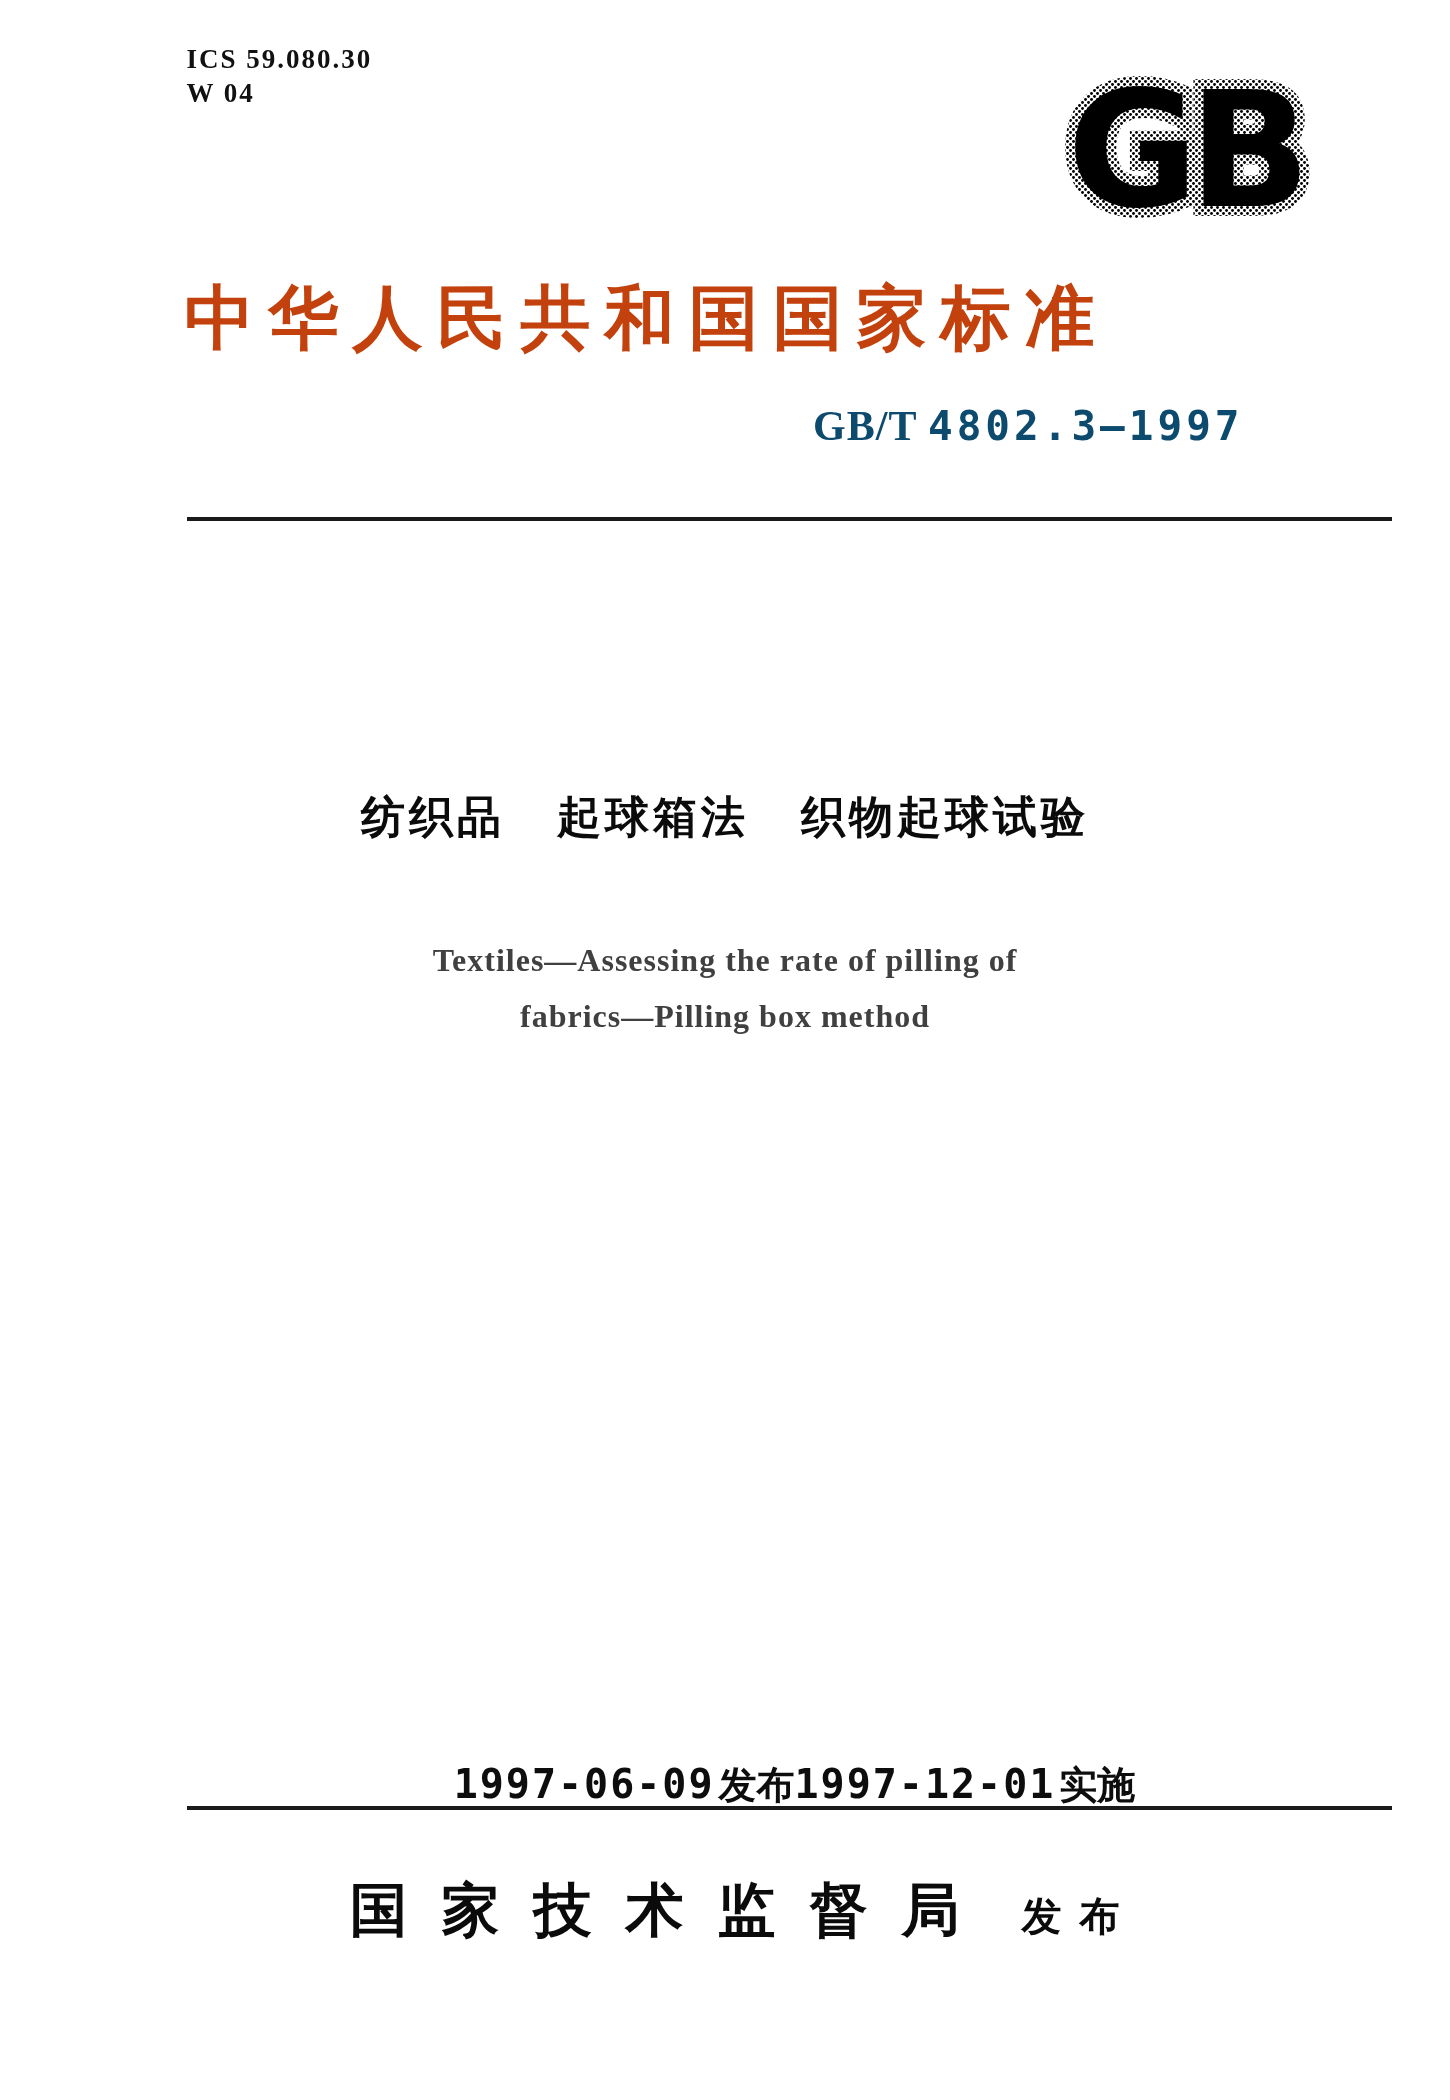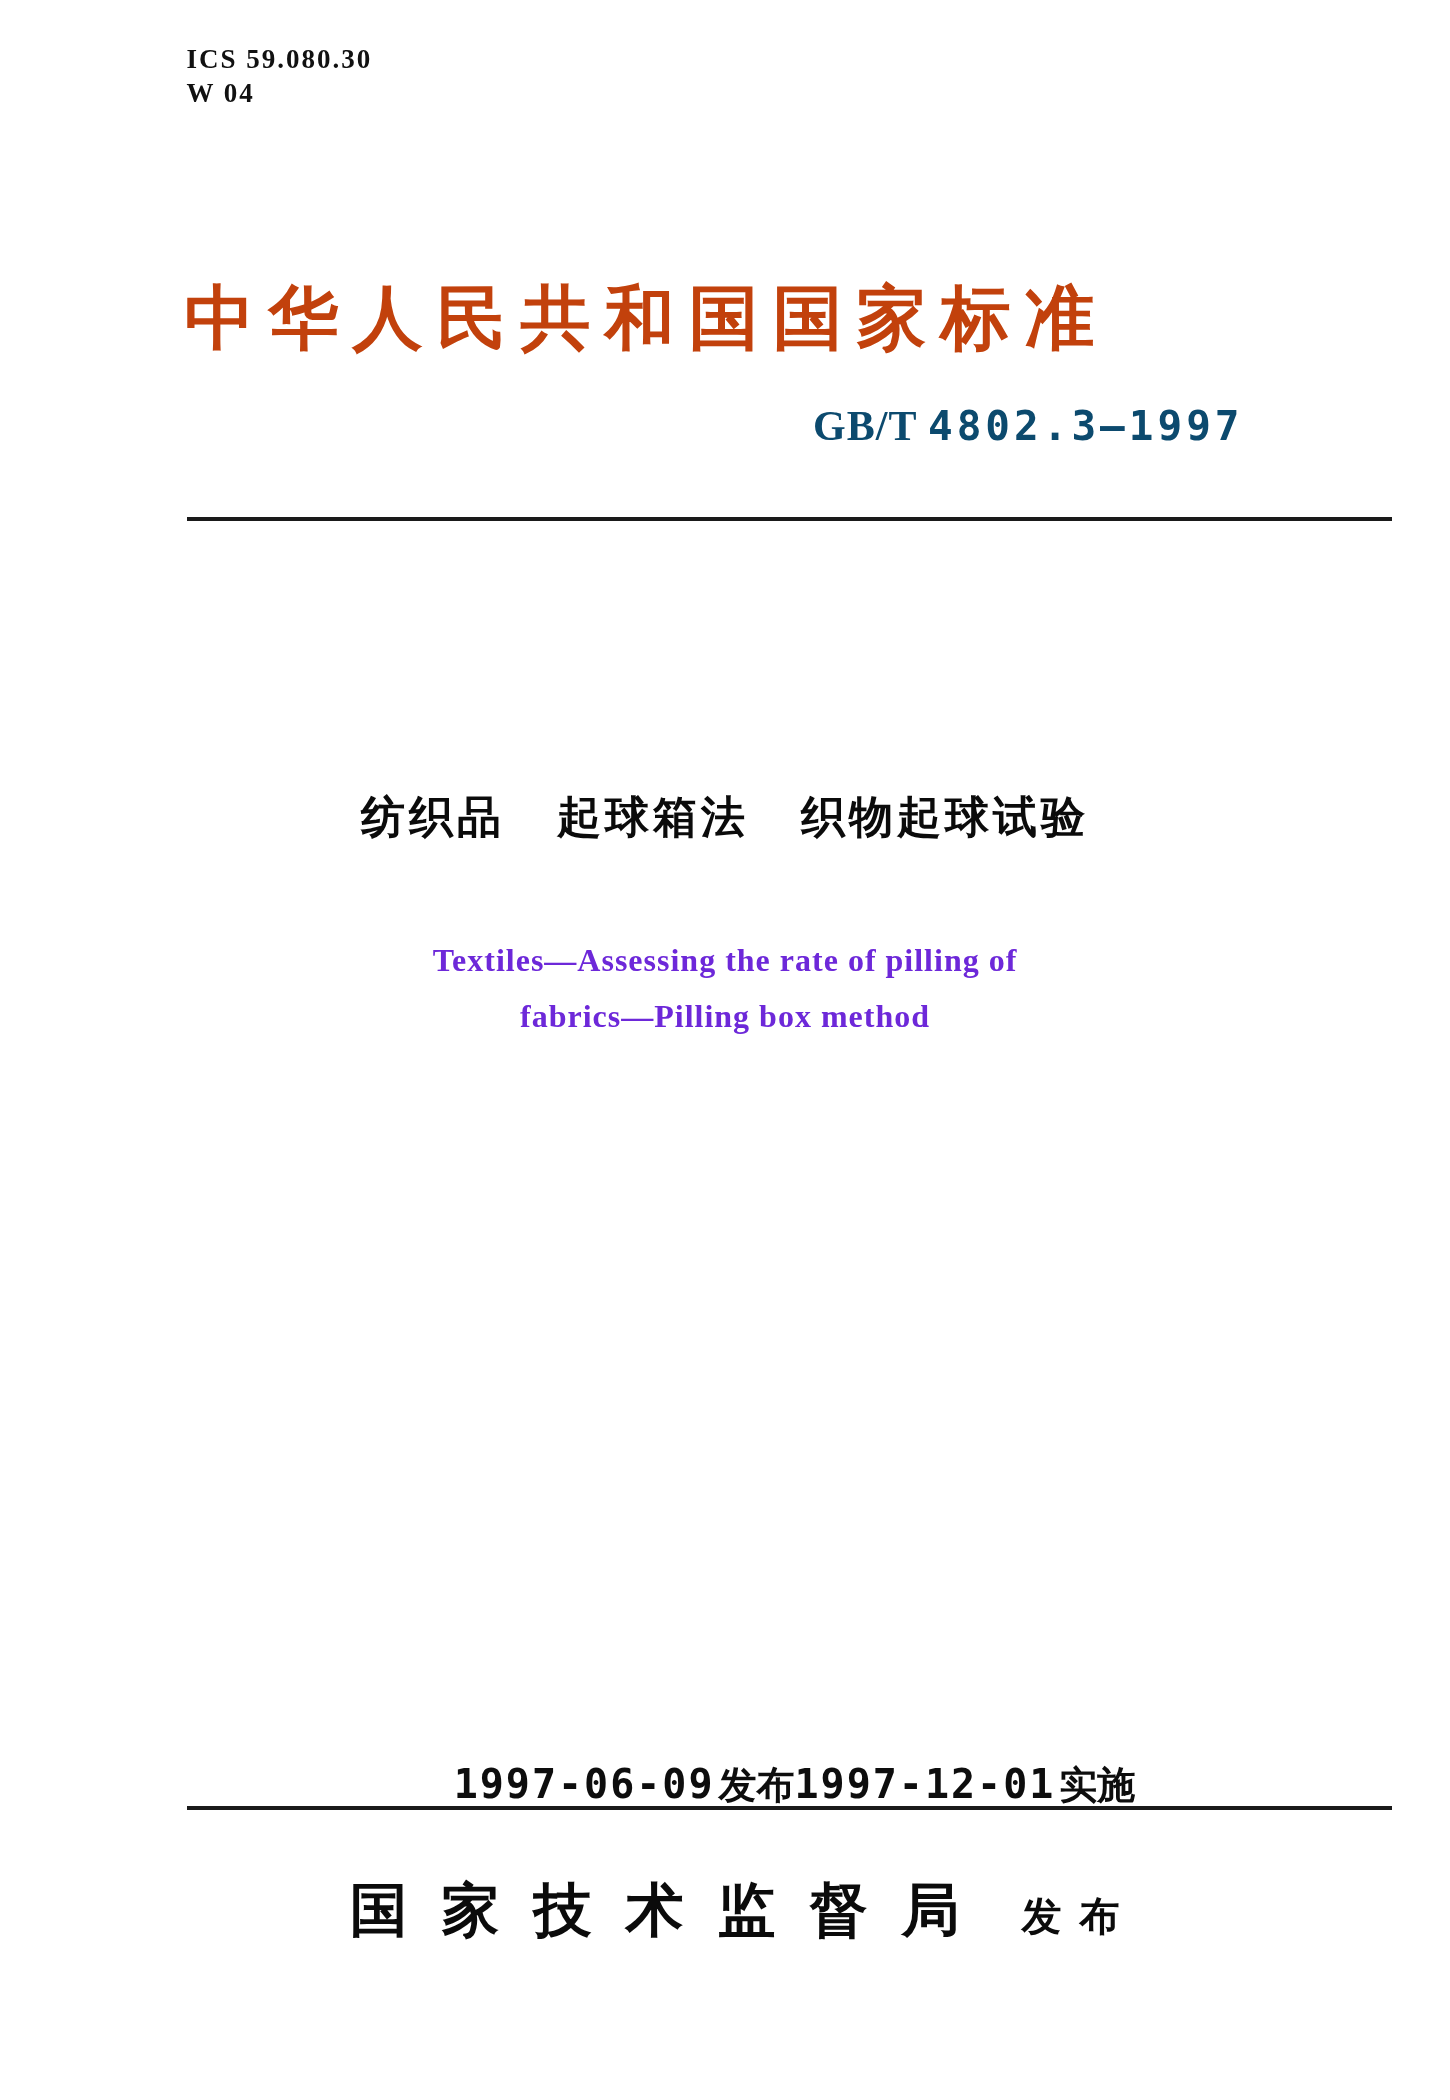--- a/index.html
+++ b/index.html
@@ -105,21 +105,21 @@
     position: absolute;
     top: 932px;
     left: 0;
     width: 100%;
     text-align: center;
     font-family: "Liberation Serif", serif;
     font-weight: bold;
     font-size: 32px;
     line-height: 56px;
     letter-spacing: 1px;
-    color: #6d28d9;
+    color: #404040;
   }
 
   
   .dates-row {
     position: absolute;
     top: 1760px;
     left: 128px;
     width: 1216px;
     display: flex;
     justify-content: center;
@@ -173,20 +173,32 @@
 </head>
 <body>
 
 <div class="page">
 
   <div class="ics-block">
     <div>ICS 59.080.30</div>
     <div>W 04</div>
   </div>
 
+  <div class="gb-logo">
+    <svg width="260" height="170" viewBox="0 0 260 170">
+      <defs>
+        <pattern id="halftone" width="6" height="6" patternUnits="userSpaceOnUse">
+          <rect width="6" height="6" fill="#ffffff"></rect>
+          <circle cx="1.5" cy="1.5" r="1.45" fill="#000000"></circle>
+          <circle cx="4.5" cy="4.5" r="1.45" fill="#000000"></circle>
+        </pattern>
+      </defs>
+      <text x="130" y="138" text-anchor="middle" font-family="'DejaVu Sans', sans-serif" font-weight="bold" font-size="160" letter-spacing="-10" paint-order="stroke" stroke="url(#halftone)" stroke-width="20" fill="#000000">GB</text>
+    </svg>
+  </div>
 
   <div class="heading-cn">中华人民共和国国家标准</div>
 
   <div class="code-line">
     <span class="prefix">GB/T</span>
     <span class="number">4802.3—1997</span>
   </div>
 
   <div class="rule rule-top"></div>
 

